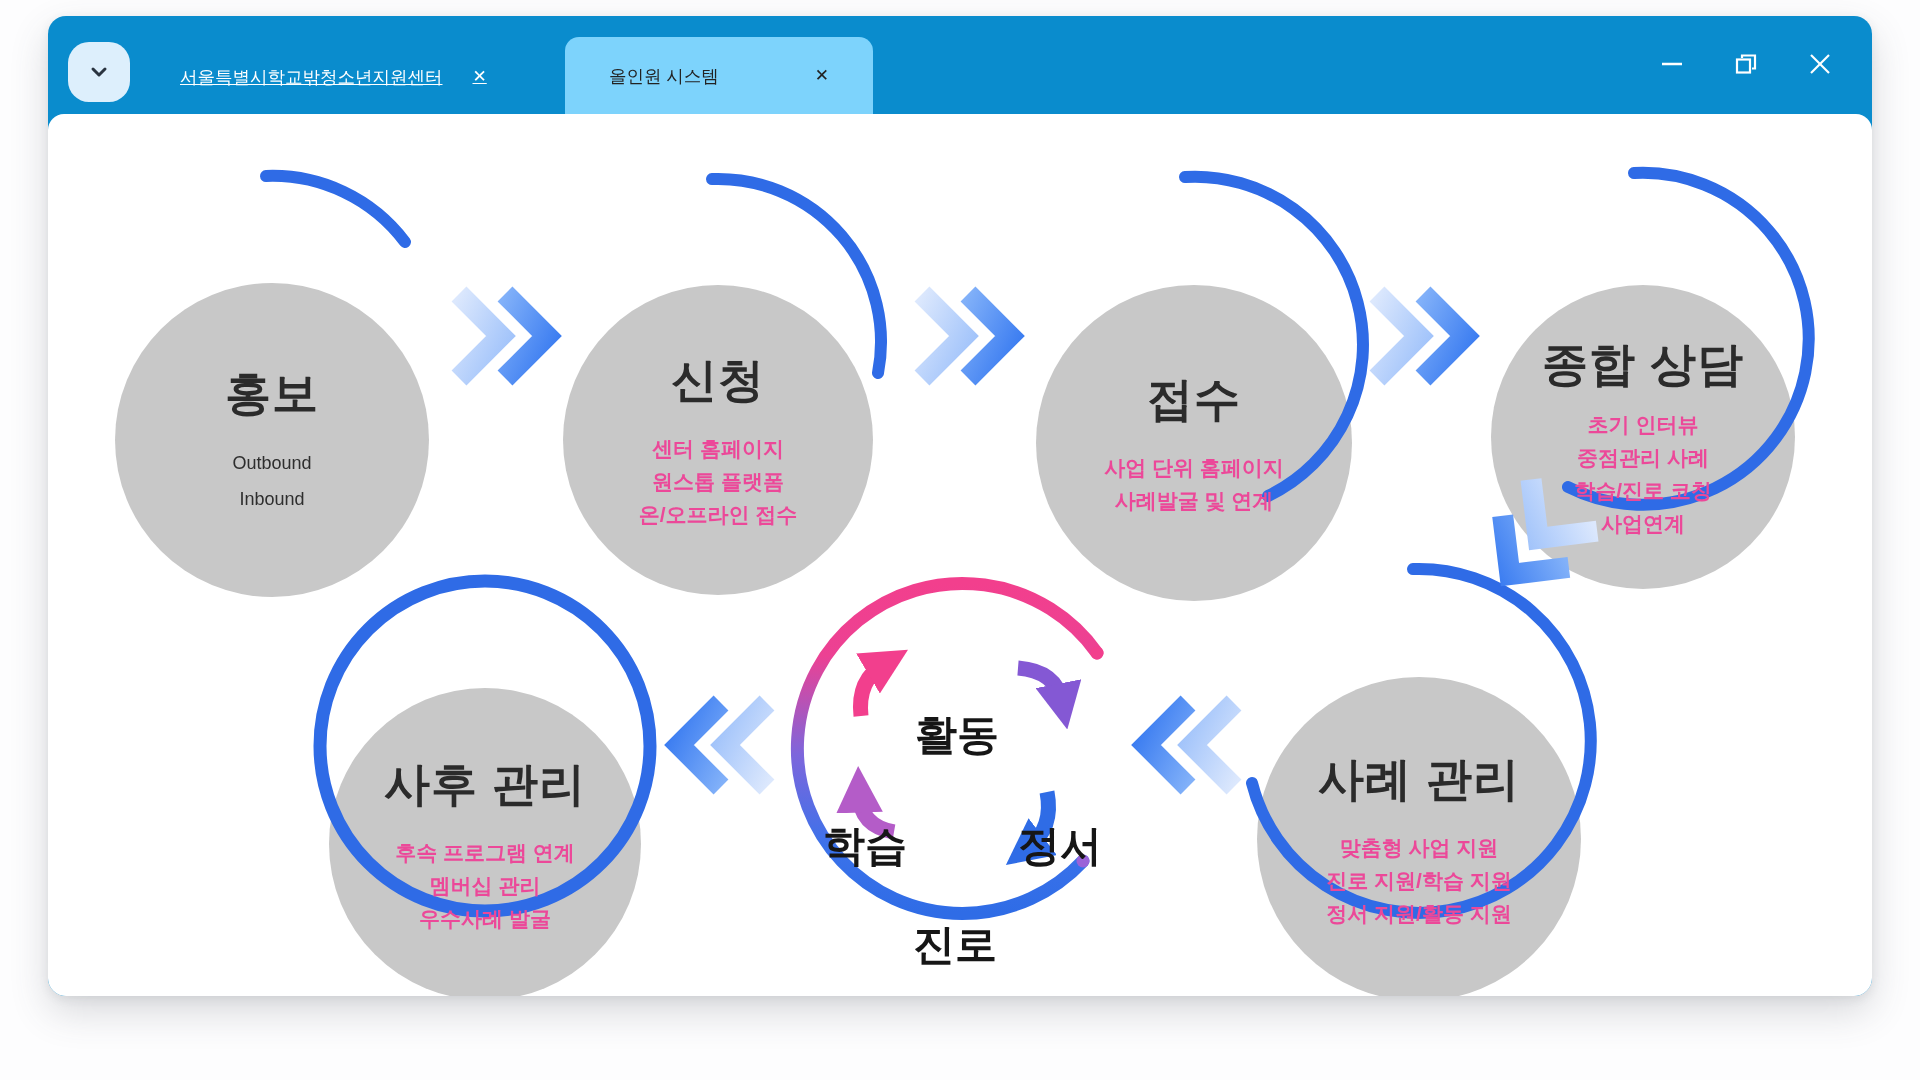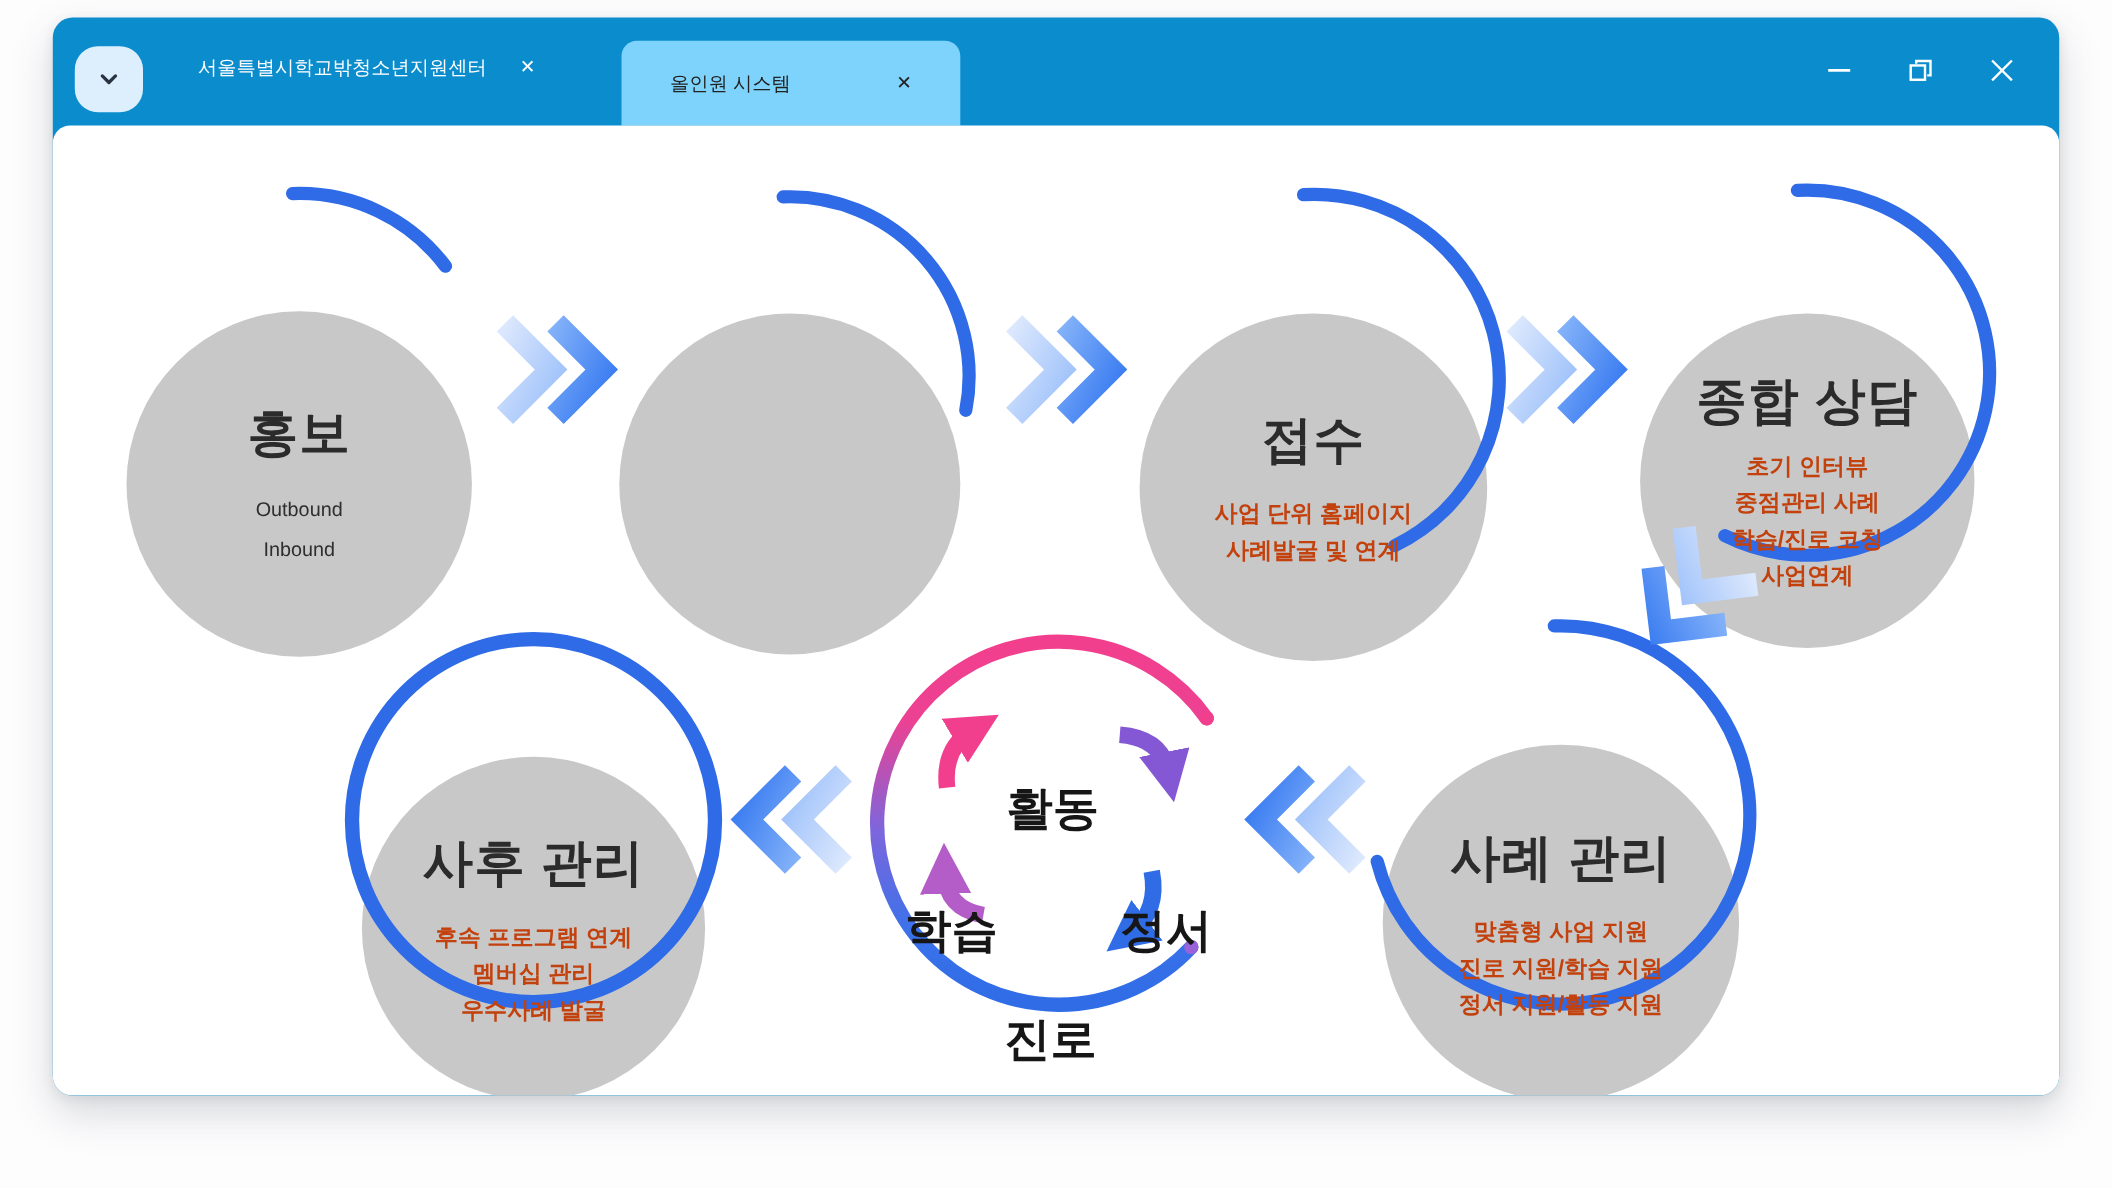--- a/index.html
+++ b/index.html
@@ -3,33 +3,33 @@
 <meta charset="utf-8">
 <style>
   html,body{margin:0;padding:0;width:1920px;height:1080px;background:#fdfdfe;overflow:hidden;
     font-family:"Liberation Sans", sans-serif;}
   .window{position:absolute;left:48px;top:16px;width:1824px;height:980px;background:#0a8ccd;
     border-radius:18px;overflow:hidden;box-shadow:0 16px 38px rgba(70,75,85,.20),0 3px 10px rgba(70,75,85,.10);}
   .titlebar{position:absolute;left:0;top:0;width:100%;height:98px;}
   .tab-pill{position:absolute;left:20px;top:26px;width:62px;height:60px;border-radius:21px;
     background:#ddeffc;display:flex;align-items:center;justify-content:center;cursor:pointer;}
   .tab{position:absolute;display:flex;align-items:center;color:#ffffff;font-size:17.5px;font-weight:500;}
-  .tab-inactive{left:108px;top:6px;height:77px;padding:0 24px;}
+  .tab-inactive{left:108px;top:22px;height:77px;padding:0 24px;text-decoration:underline;}
   .tab-inactive .tab-label{margin-right:30px;}
   .tab-close{font-size:17px;font-weight:400;cursor:pointer;line-height:1;}
   .tab-active{left:517px;top:21px;width:308px;height:77px;background:#7dd3fc;color:#222222;
     border-radius:14px 14px 0 0;justify-content:space-between;padding:0 44px;box-sizing:border-box;}
   .win-controls{position:absolute;top:36px;right:40px;display:flex;gap:50px;align-items:center;}
   .win-btn{width:24px;height:24px;display:flex;align-items:center;justify-content:center;cursor:pointer;}
   .content{position:absolute;left:0;top:98px;width:1824px;height:882px;background:#ffffff;border-radius:16px;}
   .gcircle{position:absolute;border-radius:50%;background:#c8c8c8;}
   .ctext{position:absolute;display:flex;flex-direction:column;align-items:center;justify-content:center;
     text-align:center;z-index:4;}
   .ctitle{font-size:46px;font-weight:900;color:#2b2b2b;letter-spacing:1px;margin-bottom:20px;}
-  .cline{font-size:21px;font-weight:600;color:#c2410c;line-height:33px;white-space:nowrap;}
+  .cline{font-size:21px;font-weight:600;color:#ec4899;line-height:33px;white-space:nowrap;}
   .en-line{font-size:18px;font-weight:500;color:#2e2e2e;line-height:36px;}
   .overlay{position:absolute;left:0;top:98px;width:1824px;height:882px;z-index:3;pointer-events:none;}
   .cycle-label{position:absolute;transform:translate(-50%,-50%);font-size:42px;font-weight:900;
     color:#161616;z-index:5;white-space:nowrap;}
 </style>
 </head>
 <body>
 
 <div class="window">
 
@@ -78,20 +78,28 @@
     <div class="gcircle" style="left:988px;top:171px;width:316px;height:316px;"></div>
     <div class="gcircle" style="left:1443px;top:171px;width:304px;height:304px;"></div>
     <div class="gcircle" style="left:1209px;top:563px;width:324px;height:324px;"></div>
     <div class="gcircle" style="left:281px;top:574px;width:312px;height:312px;"></div>
 
     <div class="ctext" style="left:67px;top:169px;width:314px;height:314px;">
       <div class="ctitle">홍보</div>
       <div>
           <div class="cline en-line">Outbound</div>
           <div class="cline en-line">Inbound</div>
+        </div>
+    </div>
+    <div class="ctext" style="left:515px;top:171px;width:310px;height:310px;">
+      <div class="ctitle">신청</div>
+      <div>
+          <div class="cline">센터 홈페이지</div>
+          <div class="cline">원스톱 플랫폼</div>
+          <div class="cline">온/오프라인 접수</div>
         </div>
     </div>
     <div class="ctext" style="left:988px;top:171px;width:316px;height:316px;">
       <div class="ctitle">접수</div>
       <div>
           <div class="cline">사업 단위 홈페이지</div>
           <div class="cline">사례발굴 및 연계</div>
         </div>
     </div>
     <div class="ctext" style="left:1443px;top:171px;width:304px;height:304px;">

